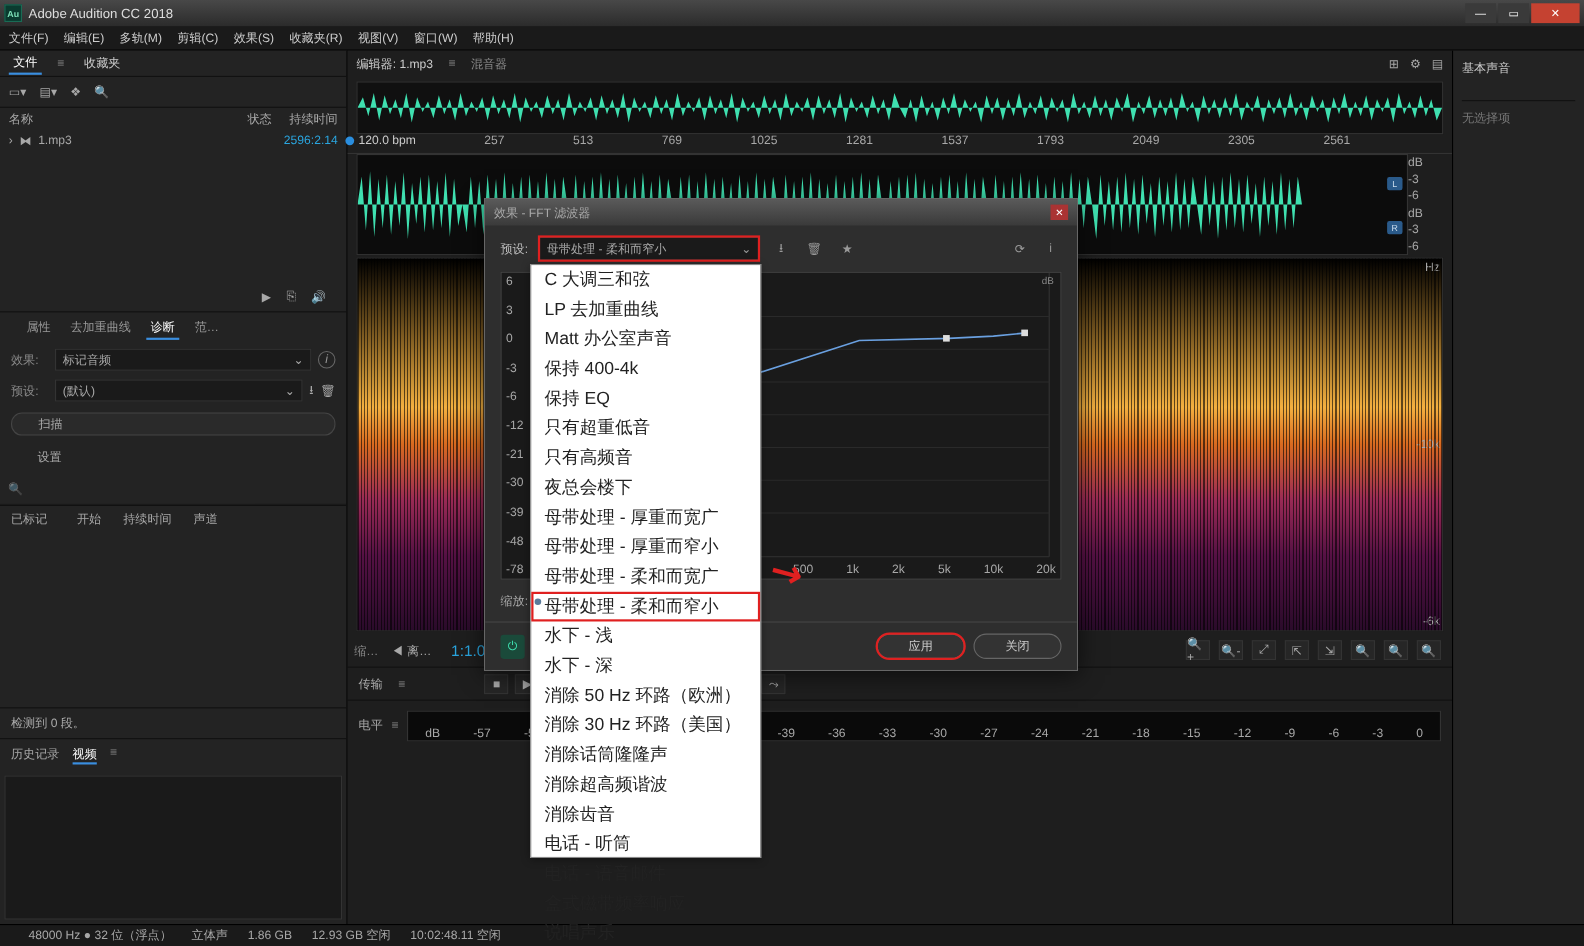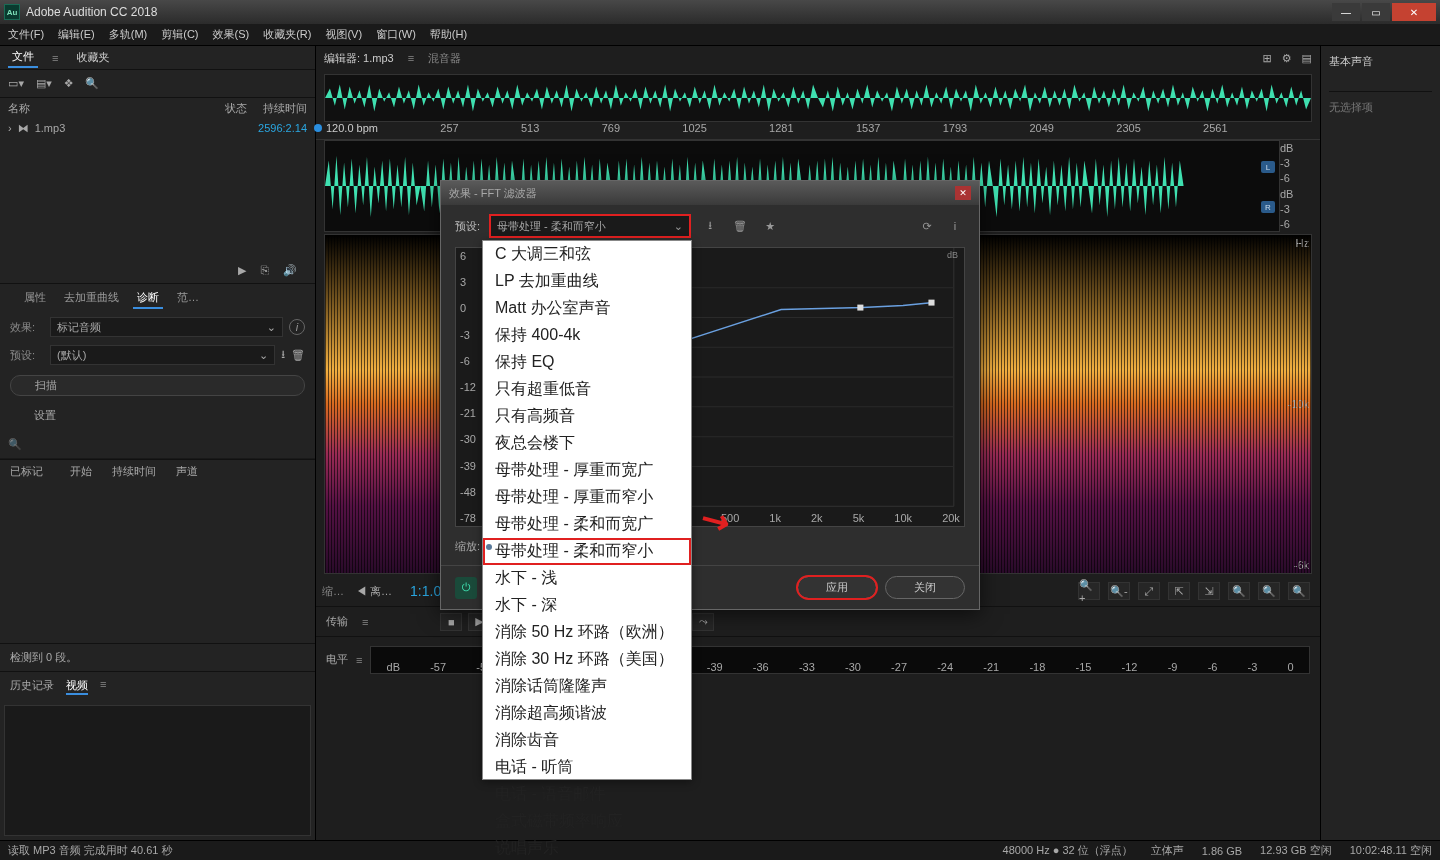--- a/index.html
+++ b/index.html
@@ -331,21 +331,20 @@
     </div>
   </div>
 
   <div class="right">
     <div class="hdr">基本声音</div>
     <div class="sub">无选择项</div>
   </div>
 </div>
 
 <div class="statusbar">
-  <span class="l">读取 MP3 音频 完成用时 40.61 秒</span>
   <span class="seg">48000 Hz ● 32 位（浮点）</span>
   <span class="seg">立体声</span>
   <span class="seg">1.86 GB</span>
   <span class="seg">12.93 GB 空闲</span>
   <span class="seg">10:02:48.11 空闲</span>
 </div>
 
 <div class="modal">
   <div class="modal-title">
     <span>效果 - FFT 滤波器</span>

